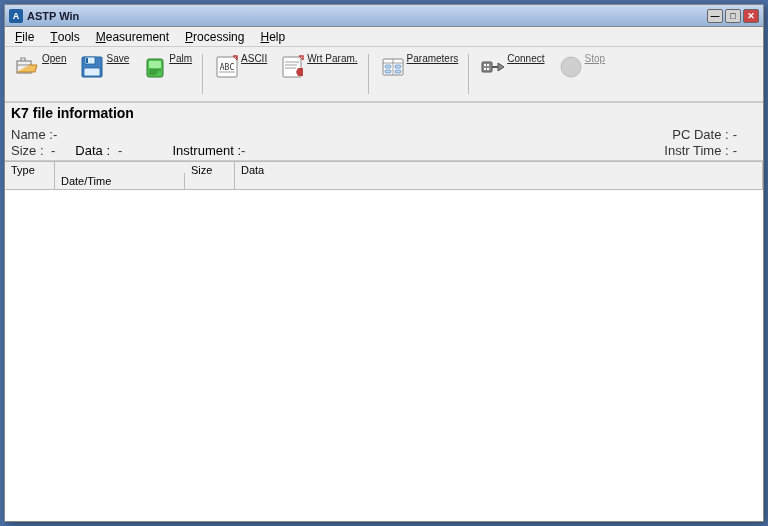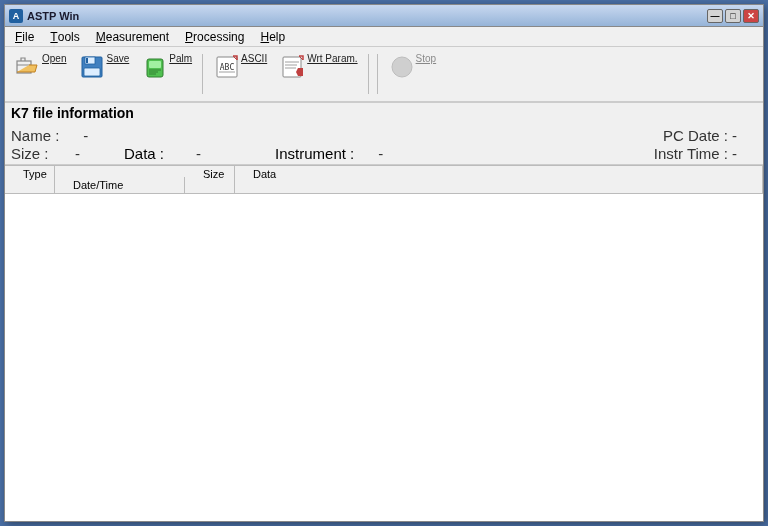--- a/index.html
+++ b/index.html
@@ -147,22 +147,21 @@
       margin-bottom: 6px;
     }
     .info-rows {
       display: flex;
       flex-direction: column;
       gap: 1px;
     }
     .info-row {
       display: flex;
       align-items: flex-end;
-      font-size: 15px;
-      gap: 24px;
+      font-size: 13px;
     }
     .info-label {
       font-weight: normal;
       color: #333;
       min-width: 40px;
     }
     .info-value {
       color: #333;
       margin-right: 20px;
     }
@@ -179,21 +178,21 @@
       display: flex;
       flex-direction: column;
     }
     .table-header {
       display: flex;
       background: #f0f0f0;
       border-bottom: 1px solid #bbb;
       border-top: 1px solid #bbb;
     }
     .table-header-cell {
-      padding: 2px 18px;
+      padding: 2px 6px;
       font-size: 11px;
       border-right: 1px solid #bbb;
       font-weight: normal;
     }
     .col-type { width: 50px; }
     .col-datetime { width: 130px; margin-top: 11px; }
     .col-size { width: 50px; }
     .col-data { flex: 1; }
     .table-body {
       flex: 1;
@@ -295,24 +294,52 @@
           <path d="M19 2 L23 6" stroke="#c04040" stroke-width="1"></path>
           <path d="M18 14 L23 14 L23 22 L18 22 Z" fill="#c04040"></path>
           <path d="M16 18 L18 14 L18 22 Z" fill="#c04040"></path>
         </svg>
       </div>
       <span class="toolbar-btn-label">Wrt Param.</span>
     </div>
 
     <div class="toolbar-separator"></div>
 
+    <div class="toolbar-btn">
+      <div class="toolbar-btn-icon icon-params">
+        <svg viewBox="0 0 26 26" xmlns="http://www.w3.org/2000/svg">
+          <rect x="3" y="5" width="20" height="16" rx="1" fill="white" stroke="#888" stroke-width="1"></rect>
+          <line x1="3" y1="9" x2="23" y2="9" stroke="#888" stroke-width="0.8"></line>
+          <line x1="13" y1="5" x2="13" y2="21" stroke="#888" stroke-width="0.8"></line>
+          <rect x="5" y="11" width="6" height="3" rx="1" fill="#c0d8f0" stroke="#6090c0" stroke-width="0.8"></rect>
+          <rect x="15" y="11" width="6" height="3" rx="1" fill="#c0d8f0" stroke="#6090c0" stroke-width="0.8"></rect>
+          <rect x="5" y="16" width="6" height="3" rx="1" fill="#c0d8f0" stroke="#6090c0" stroke-width="0.8"></rect>
+          <rect x="15" y="16" width="6" height="3" rx="1" fill="#c0d8f0" stroke="#6090c0" stroke-width="0.8"></rect>
+        </svg>
+      </div>
+      <span class="toolbar-btn-label">Parameters</span>
+    </div>
 
 
     <div class="toolbar-separator"></div>
 
+    <div class="toolbar-btn">
+      <div class="toolbar-btn-icon icon-connect">
+        <svg viewBox="0 0 26 26" xmlns="http://www.w3.org/2000/svg">
+          <rect x="2" y="8" width="10" height="10" rx="1" fill="#888" stroke="#555" stroke-width="1"></rect>
+          <line x1="12" y1="13" x2="18" y2="13" stroke="#555" stroke-width="2"></line>
+          <rect x="4" y="10" width="2" height="2" fill="white"></rect>
+          <rect x="7" y="10" width="2" height="2" fill="white"></rect>
+          <rect x="4" y="14" width="2" height="2" fill="white"></rect>
+          <rect x="7" y="14" width="2" height="2" fill="white"></rect>
+          <path d="M18 9 L24 13 L18 17 Z" fill="#888" stroke="#555" stroke-width="1"></path>
+        </svg>
+      </div>
+      <span class="toolbar-btn-label">Connect</span>
+    </div>
 
     <div class="toolbar-btn disabled">
       <div class="toolbar-btn-icon icon-stop">
         <svg viewBox="0 0 26 26" xmlns="http://www.w3.org/2000/svg">
           <circle cx="13" cy="13" r="10" fill="#b0b0b0" stroke="#888" stroke-width="1"></circle>
         </svg>
       </div>
       <span class="toolbar-btn-label">Stop</span>
     </div>
   </div>

